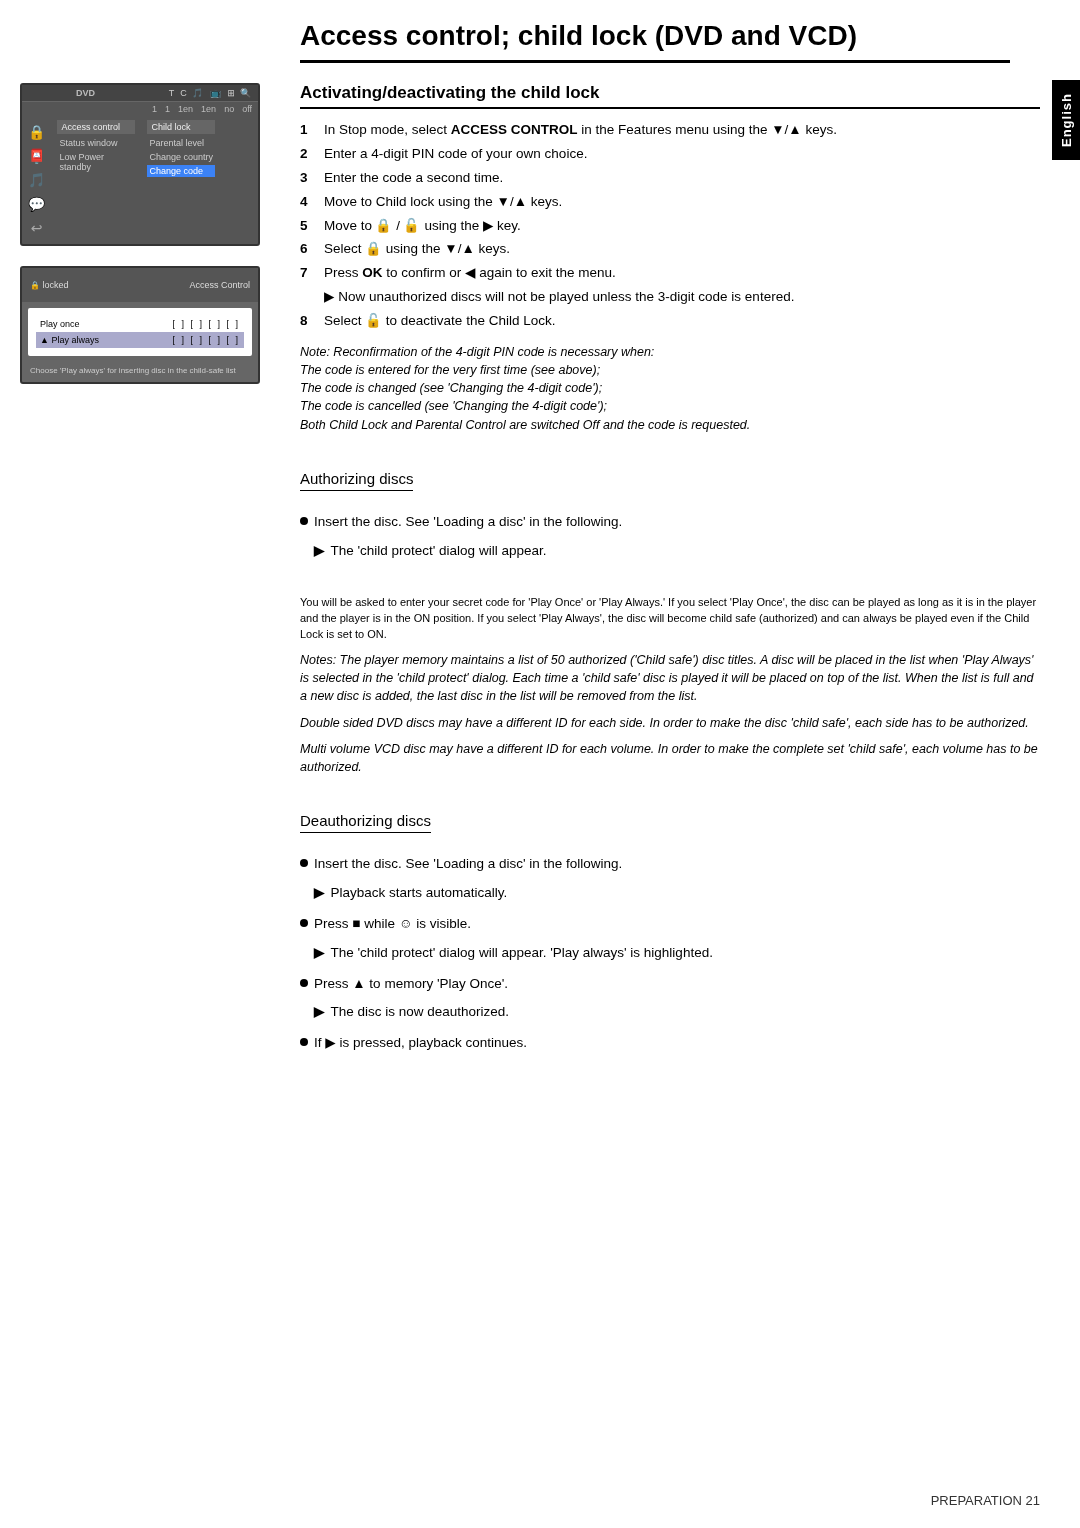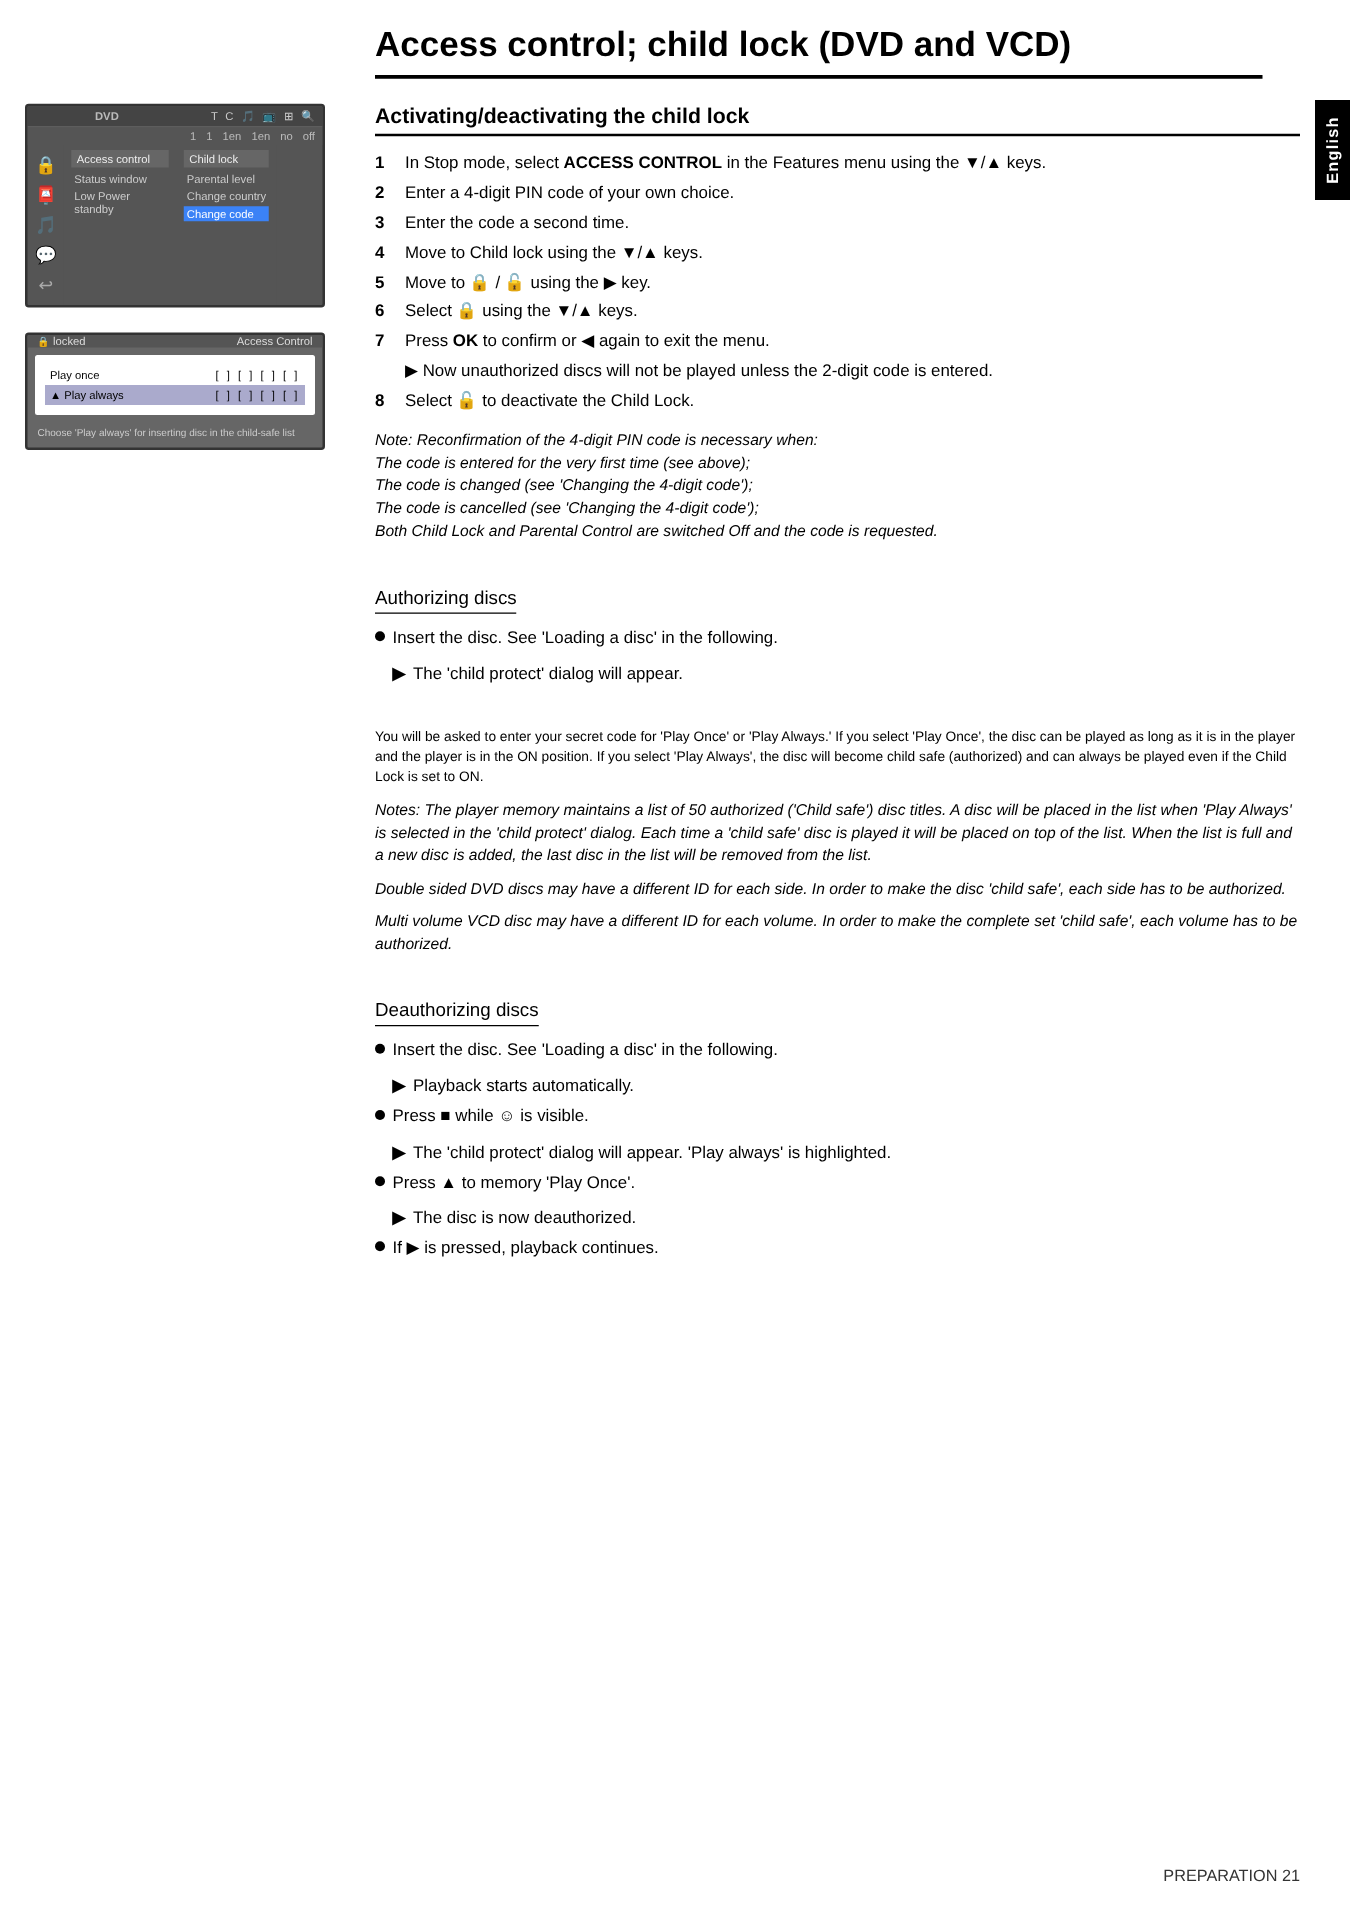--- a/index.html
+++ b/index.html
@@ -101,21 +101,21 @@
     }
     .numbered-list li .num {
       font-weight: bold;
       min-width: 16px;
     }
 
     
     .bullet-list {
       list-style: none;
       padding: 0;
-      margin: 0 0 10px 0;
+      margin: 12px 0 10px 0;
     }
     .bullet-list li {
       display: flex;
       gap: 6px;
       margin-bottom: 5px;
       line-height: 1.4;
       font-size: 13.5px;
     }
     .bullet-dot {
       width: 8px;
@@ -228,21 +228,21 @@
       width: 240px;
       background: #666;
       border: 2px solid #333;
       border-radius: 3px;
       overflow: hidden;
       margin-top: 20px;
     }
     .cp-header {
       display: flex;
       justify-content: space-between;
-      padding: 0 8px;
+      padding: 12px 8px;
       font-size: 9px;
       color: #ddd;
       background: #555;
     }
     .cp-body {
       background: #fff;
       margin: 6px;
       padding: 8px;
       border-radius: 2px;
     }
@@ -399,21 +399,21 @@
           <li>
             <span class="num">6</span>
             <span>Select 🔒 using the ▼/▲  keys.</span>
           </li>
           <li>
             <span class="num">7</span>
             <span>Press <strong>OK</strong> to confirm or ◀ again to exit the menu.</span>
           </li>
           <li>
             <span class="num"></span>
-            <span>▶  Now unauthorized discs will not be played unless the 2-digit code is entered.</span>
+            <span>▶  Now unauthorized discs will not be played unless the 3-digit code is entered.</span>
           </li>
           <li>
             <span class="num">8</span>
             <span>Select 🔓 to deactivate the Child Lock.</span>
           </li>
         </ol>
 
         <div class="italic-note">
           <em>Note: Reconfirmation of the 4-digit PIN code is necessary when:<br>
           The code is entered for the very first time (see above);<br>

